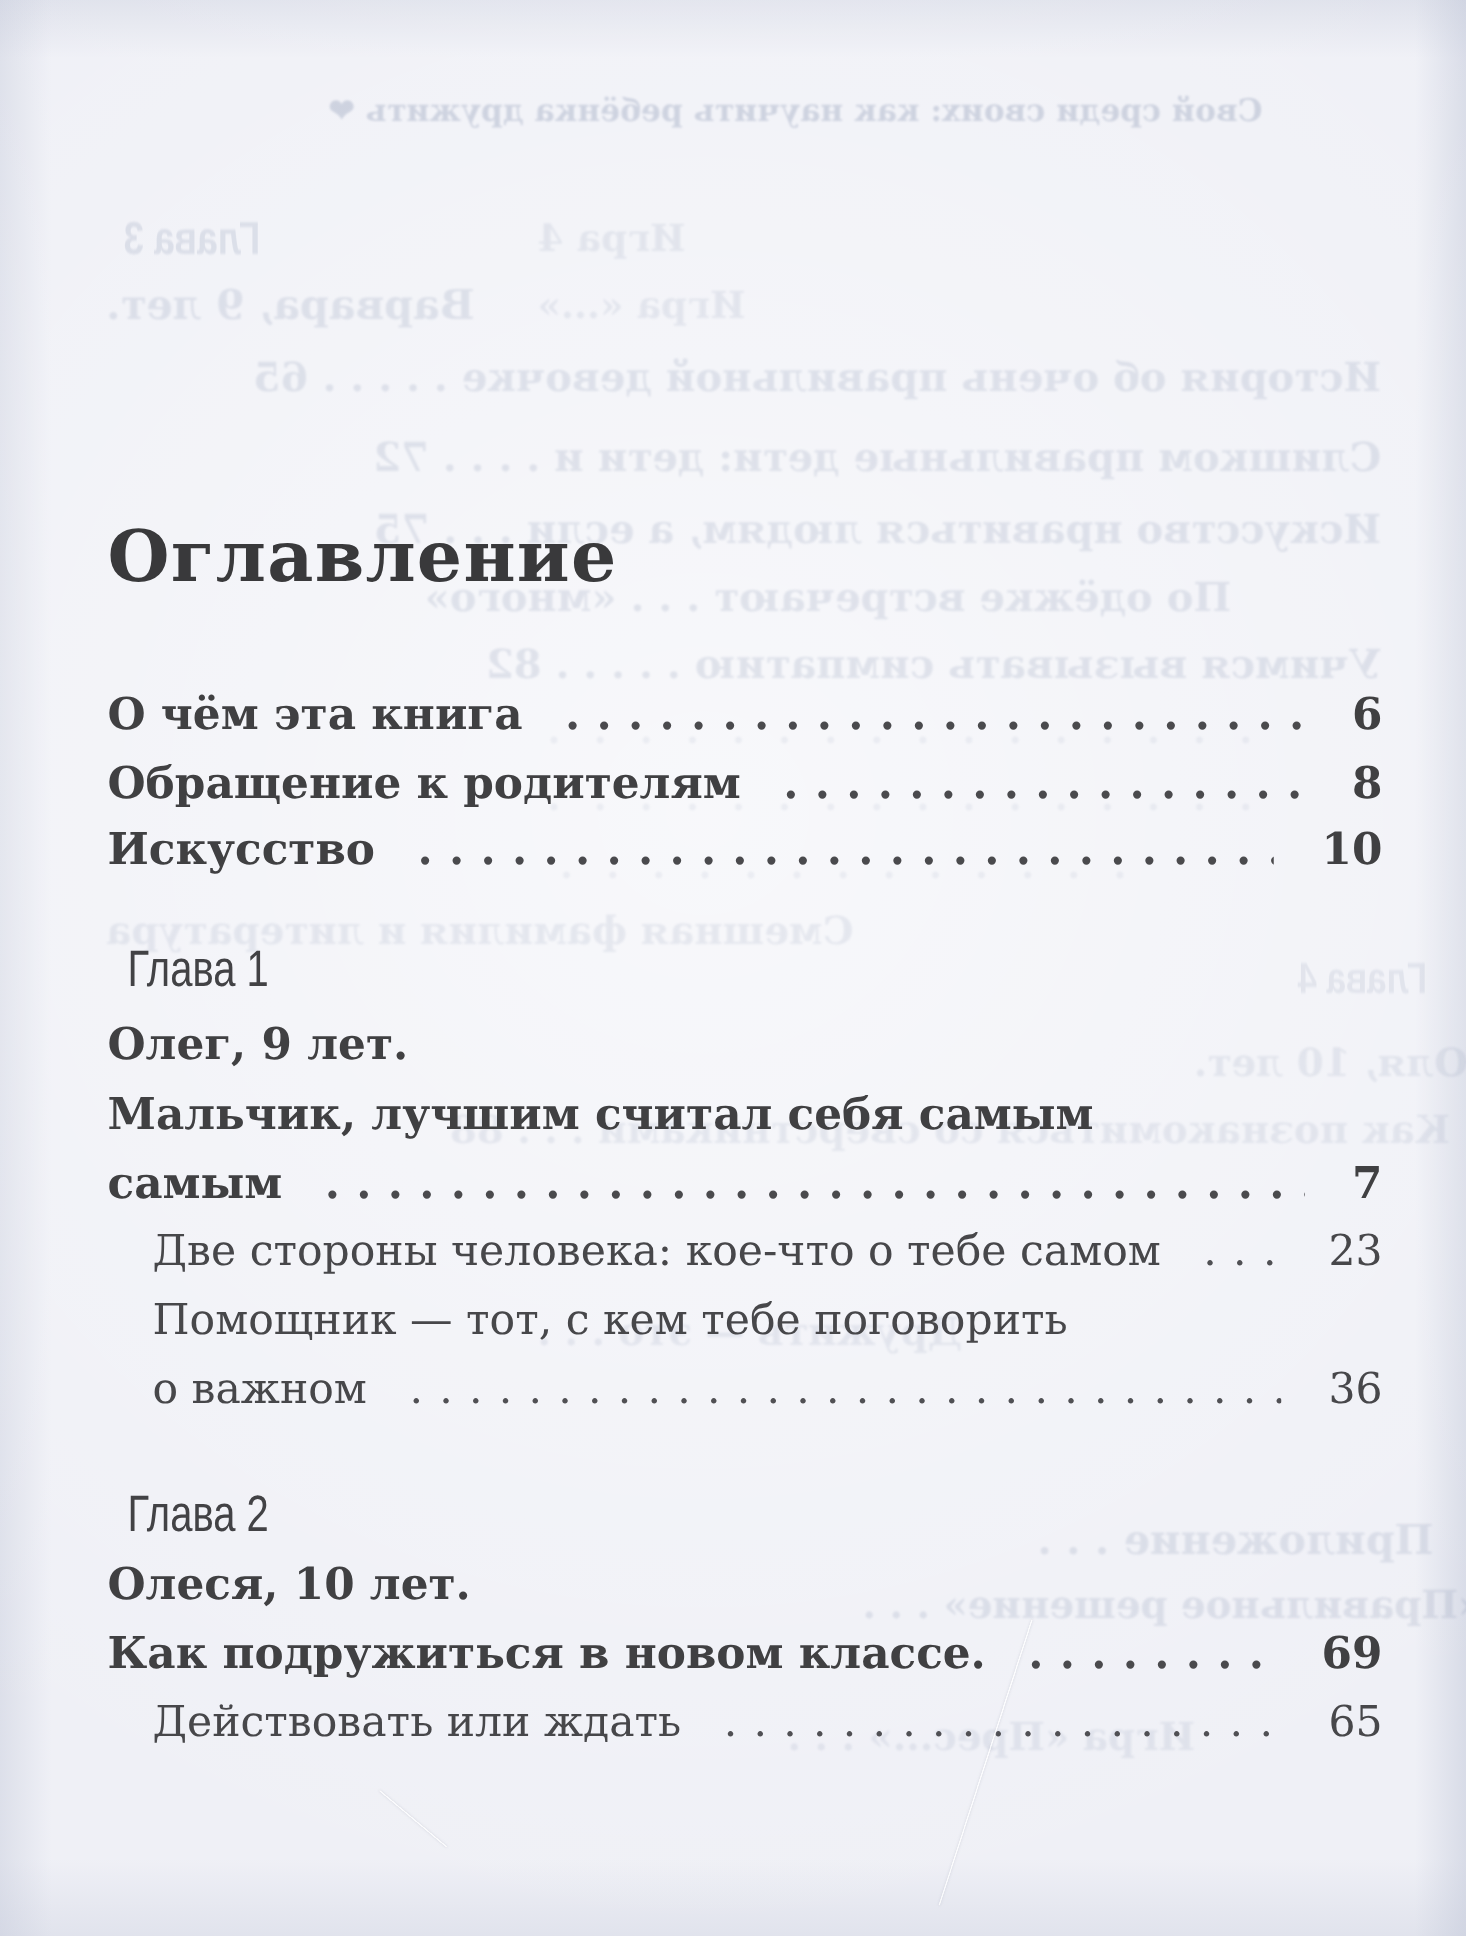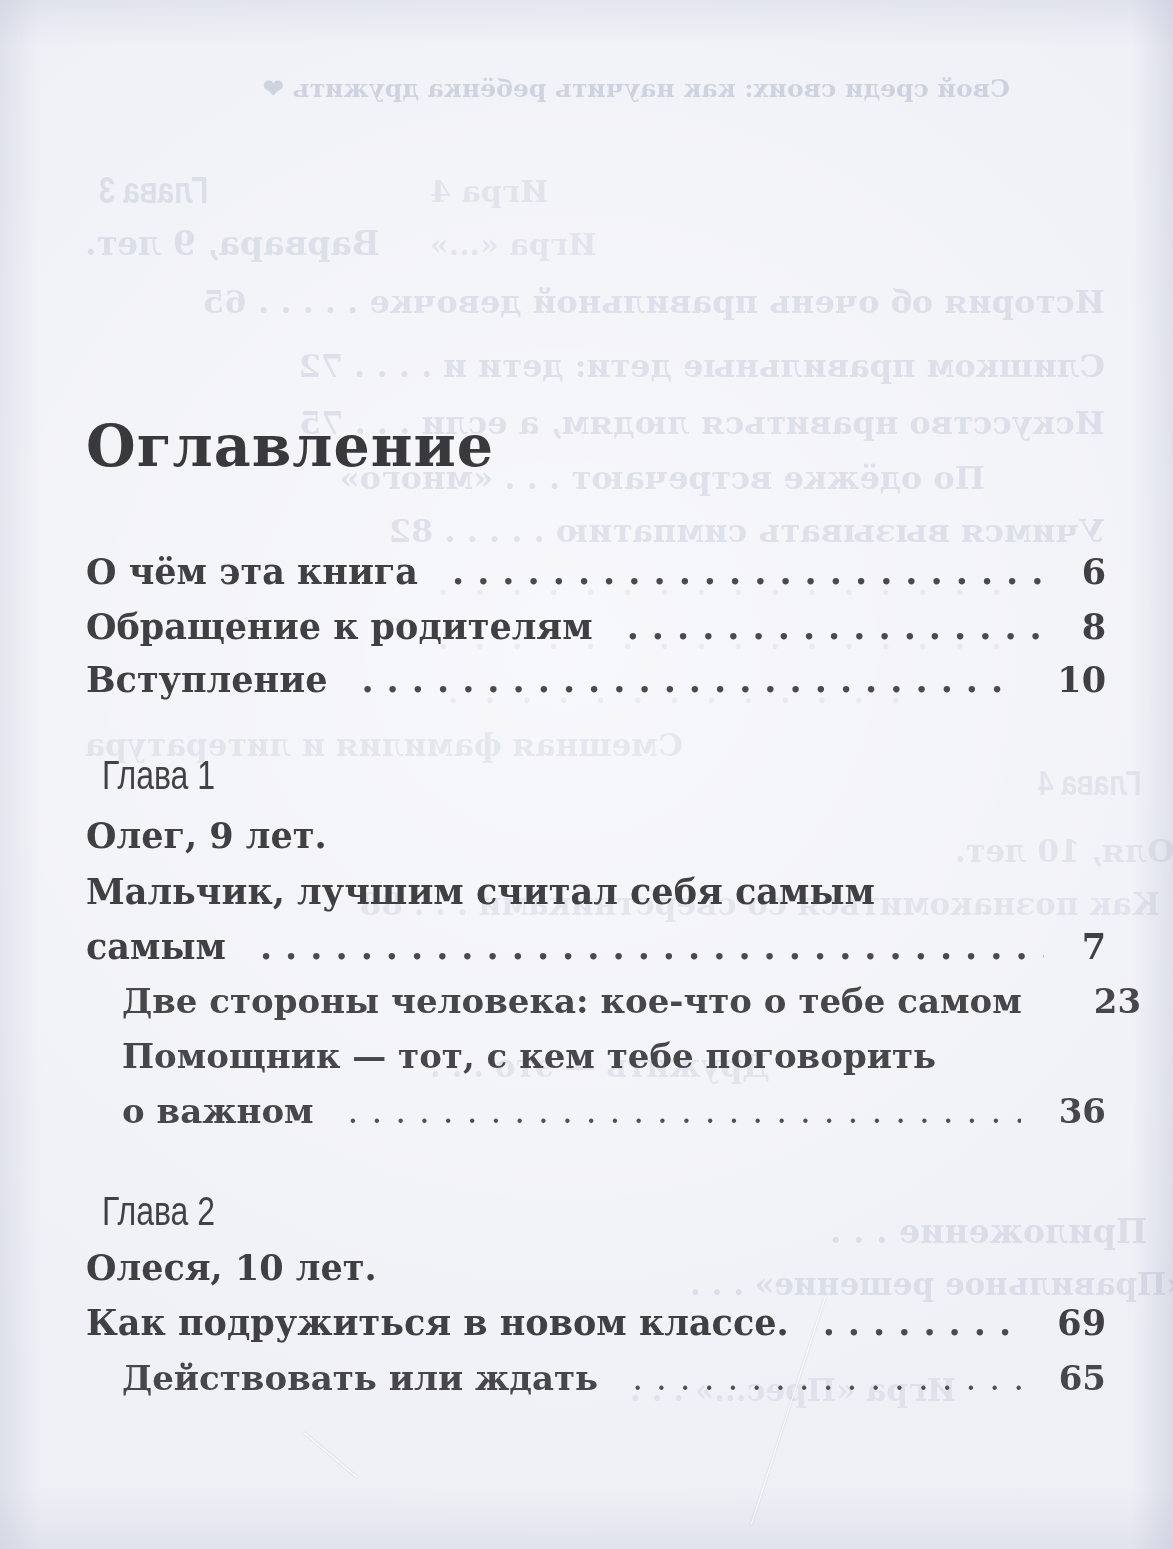--- a/index.html
+++ b/index.html
@@ -25,21 +25,21 @@
   }
   .row{
     position:absolute;left:86px;width:1020px;
     display:flex;align-items:baseline;
     font-size:35px;font-weight:bold;color:#404042;
     white-space:nowrap;
     gap:28px;
   }
   .row.sub{
     left:122px;width:984px;
-    font-weight:bold;font-size:34px;color:#47474a;align-items:center;
+    font-weight:normal;font-size:34px;color:#47474a;align-items:center;
   }
   .t{white-space:nowrap;flex:0 0 auto;}
   .leader{
     flex:1 1 auto;overflow:hidden;white-space:nowrap;
     margin:0 10px 0 6px;min-width:0;
   }
   .leader::after{
     content:"...................................................................";
     letter-spacing:13px;font-weight:bold;color:#4a4a4d;
   }
@@ -101,21 +101,21 @@
     <span class="t">О чём эта книга</span>
     <span class="leader"></span>
     <span class="pg">6</span>
   </div>
   <div class="row" style="top:606px">
     <span class="t">Обращение к родителям</span>
     <span class="leader"></span>
     <span class="pg">8</span>
   </div>
   <div class="row" style="top:659px">
-    <span class="t">Вступление</span>
+    <span class="t">Искусство</span>
     <span class="leader"></span>
     <span class="pg">10</span>
   </div>
 
   <div class="chapter" style="top:752px">Глава 1</div>
   <div class="row" style="top:815px">
     <span class="t">Олег, 9 лет.</span>
   </div>
   <div class="row" style="top:871px">
     <span class="t">Мальчик, лучшим считал себя самым</span>

